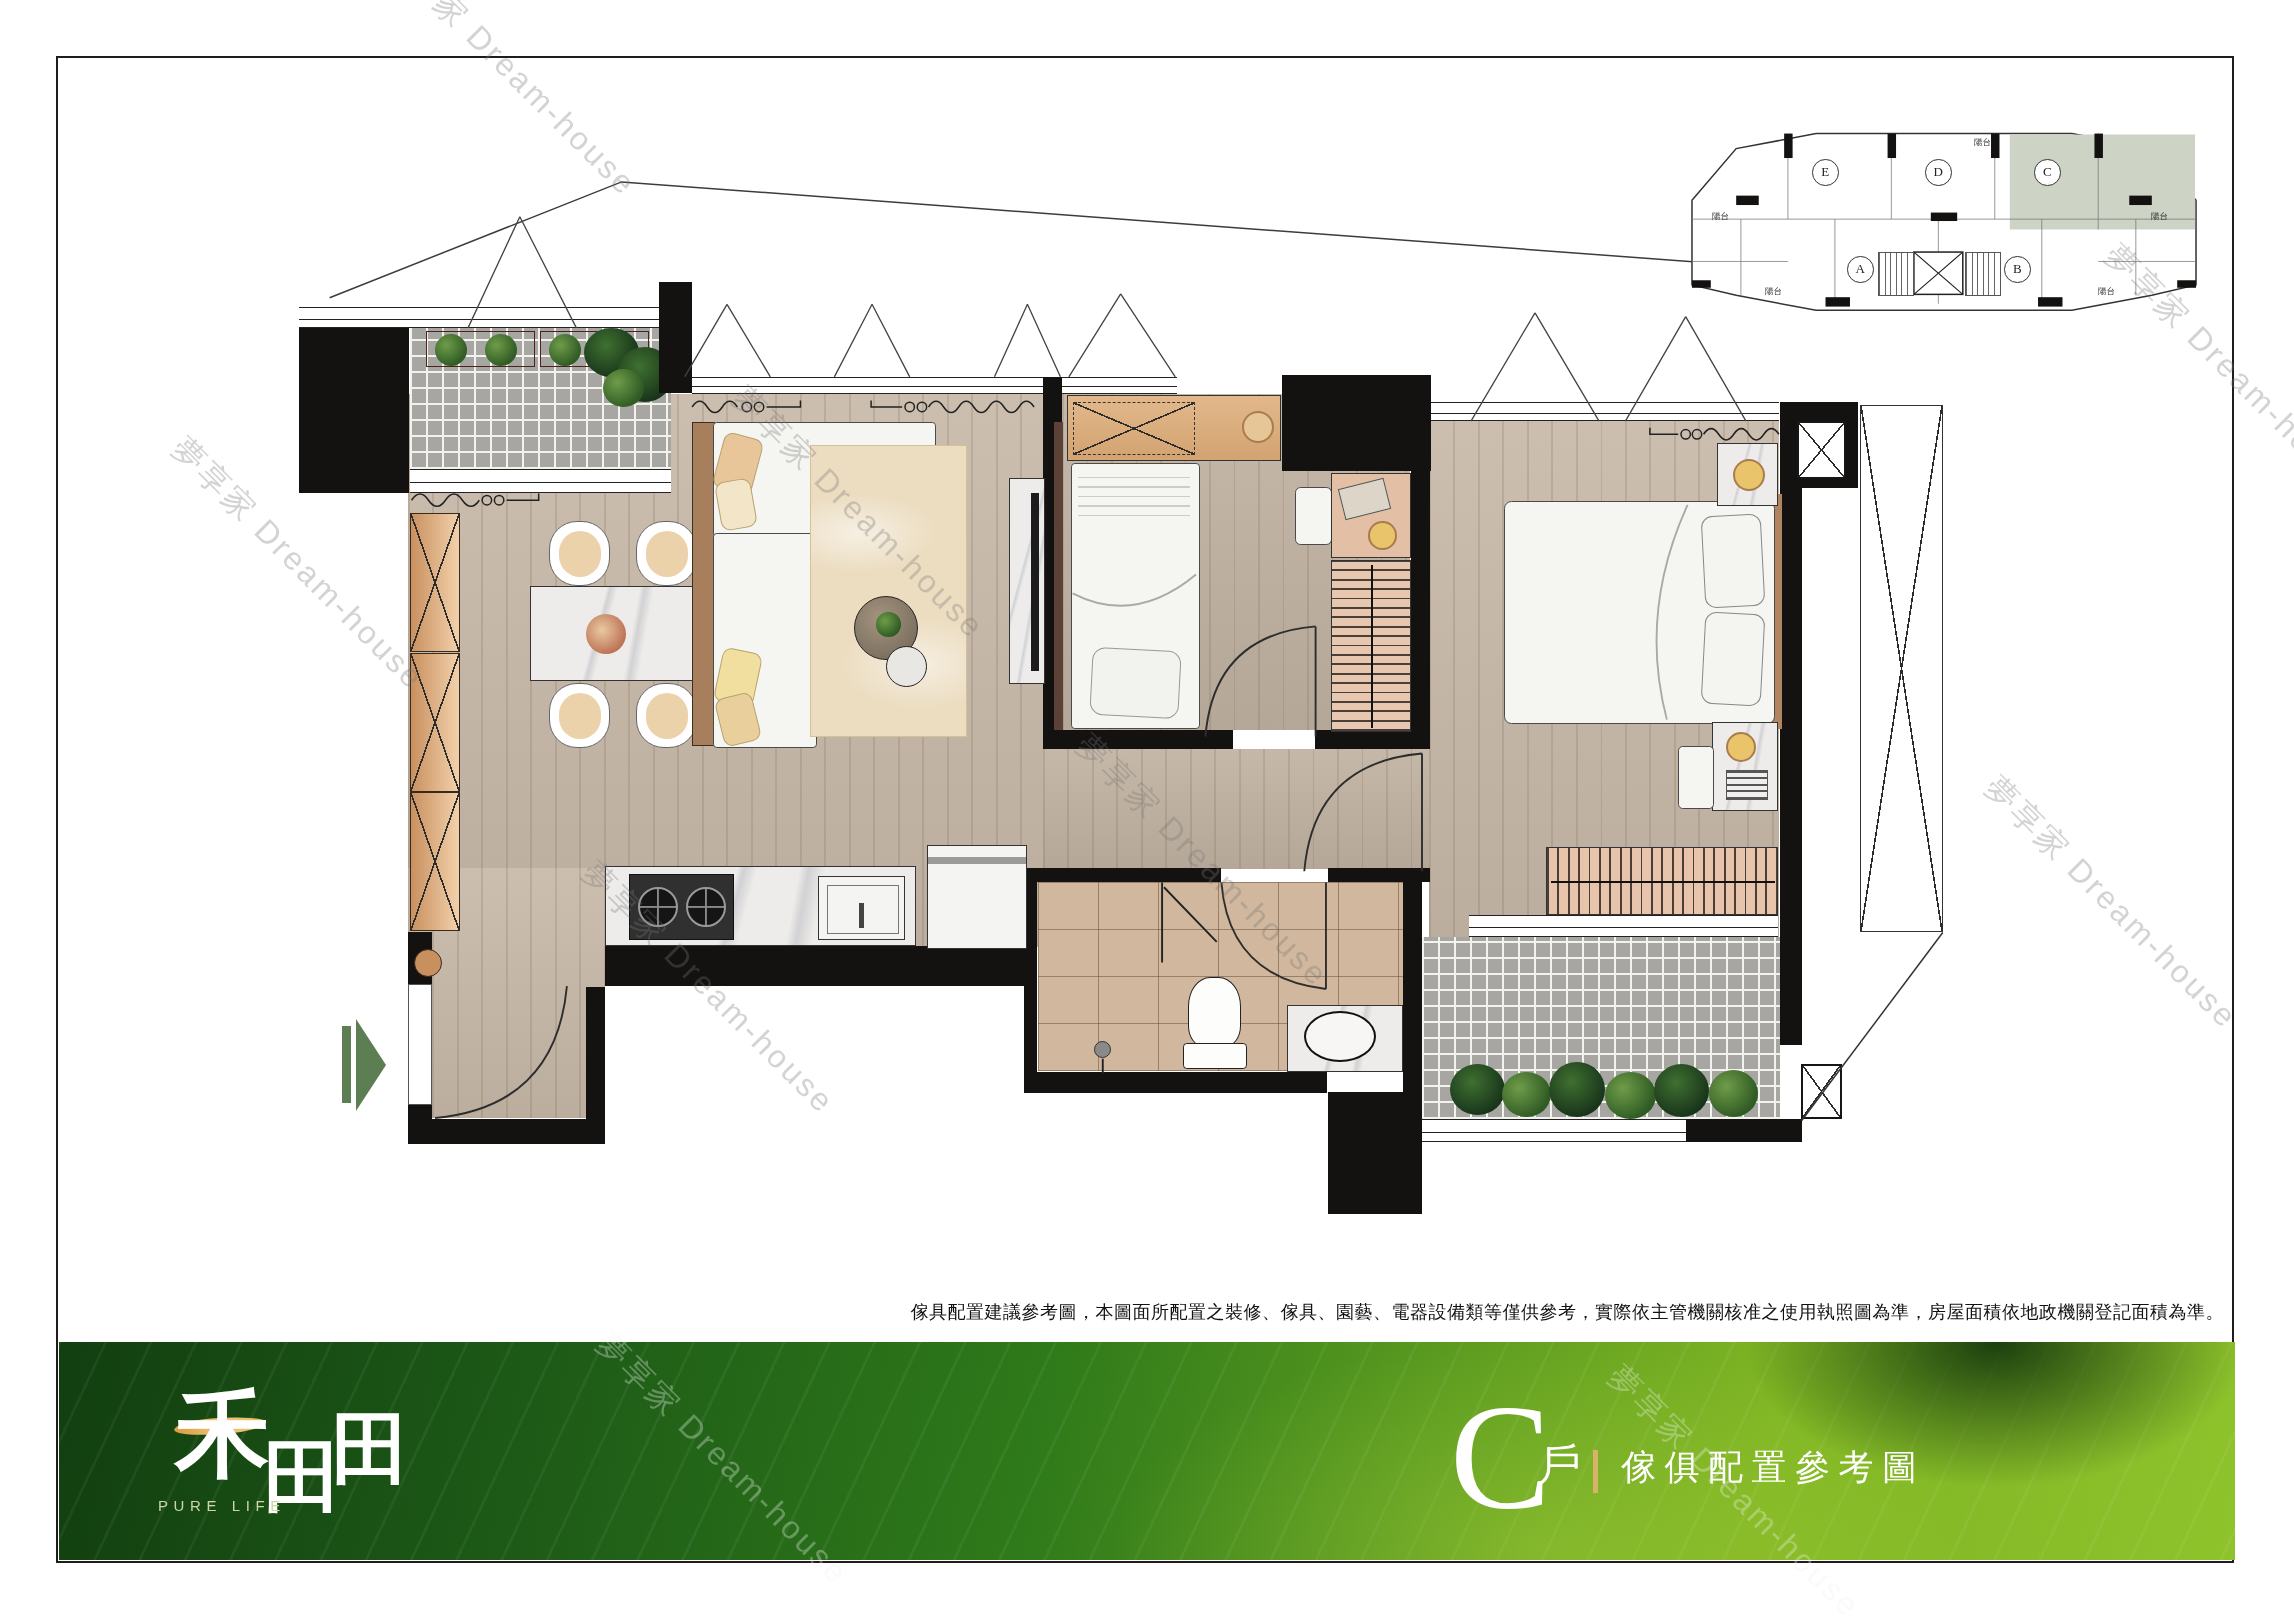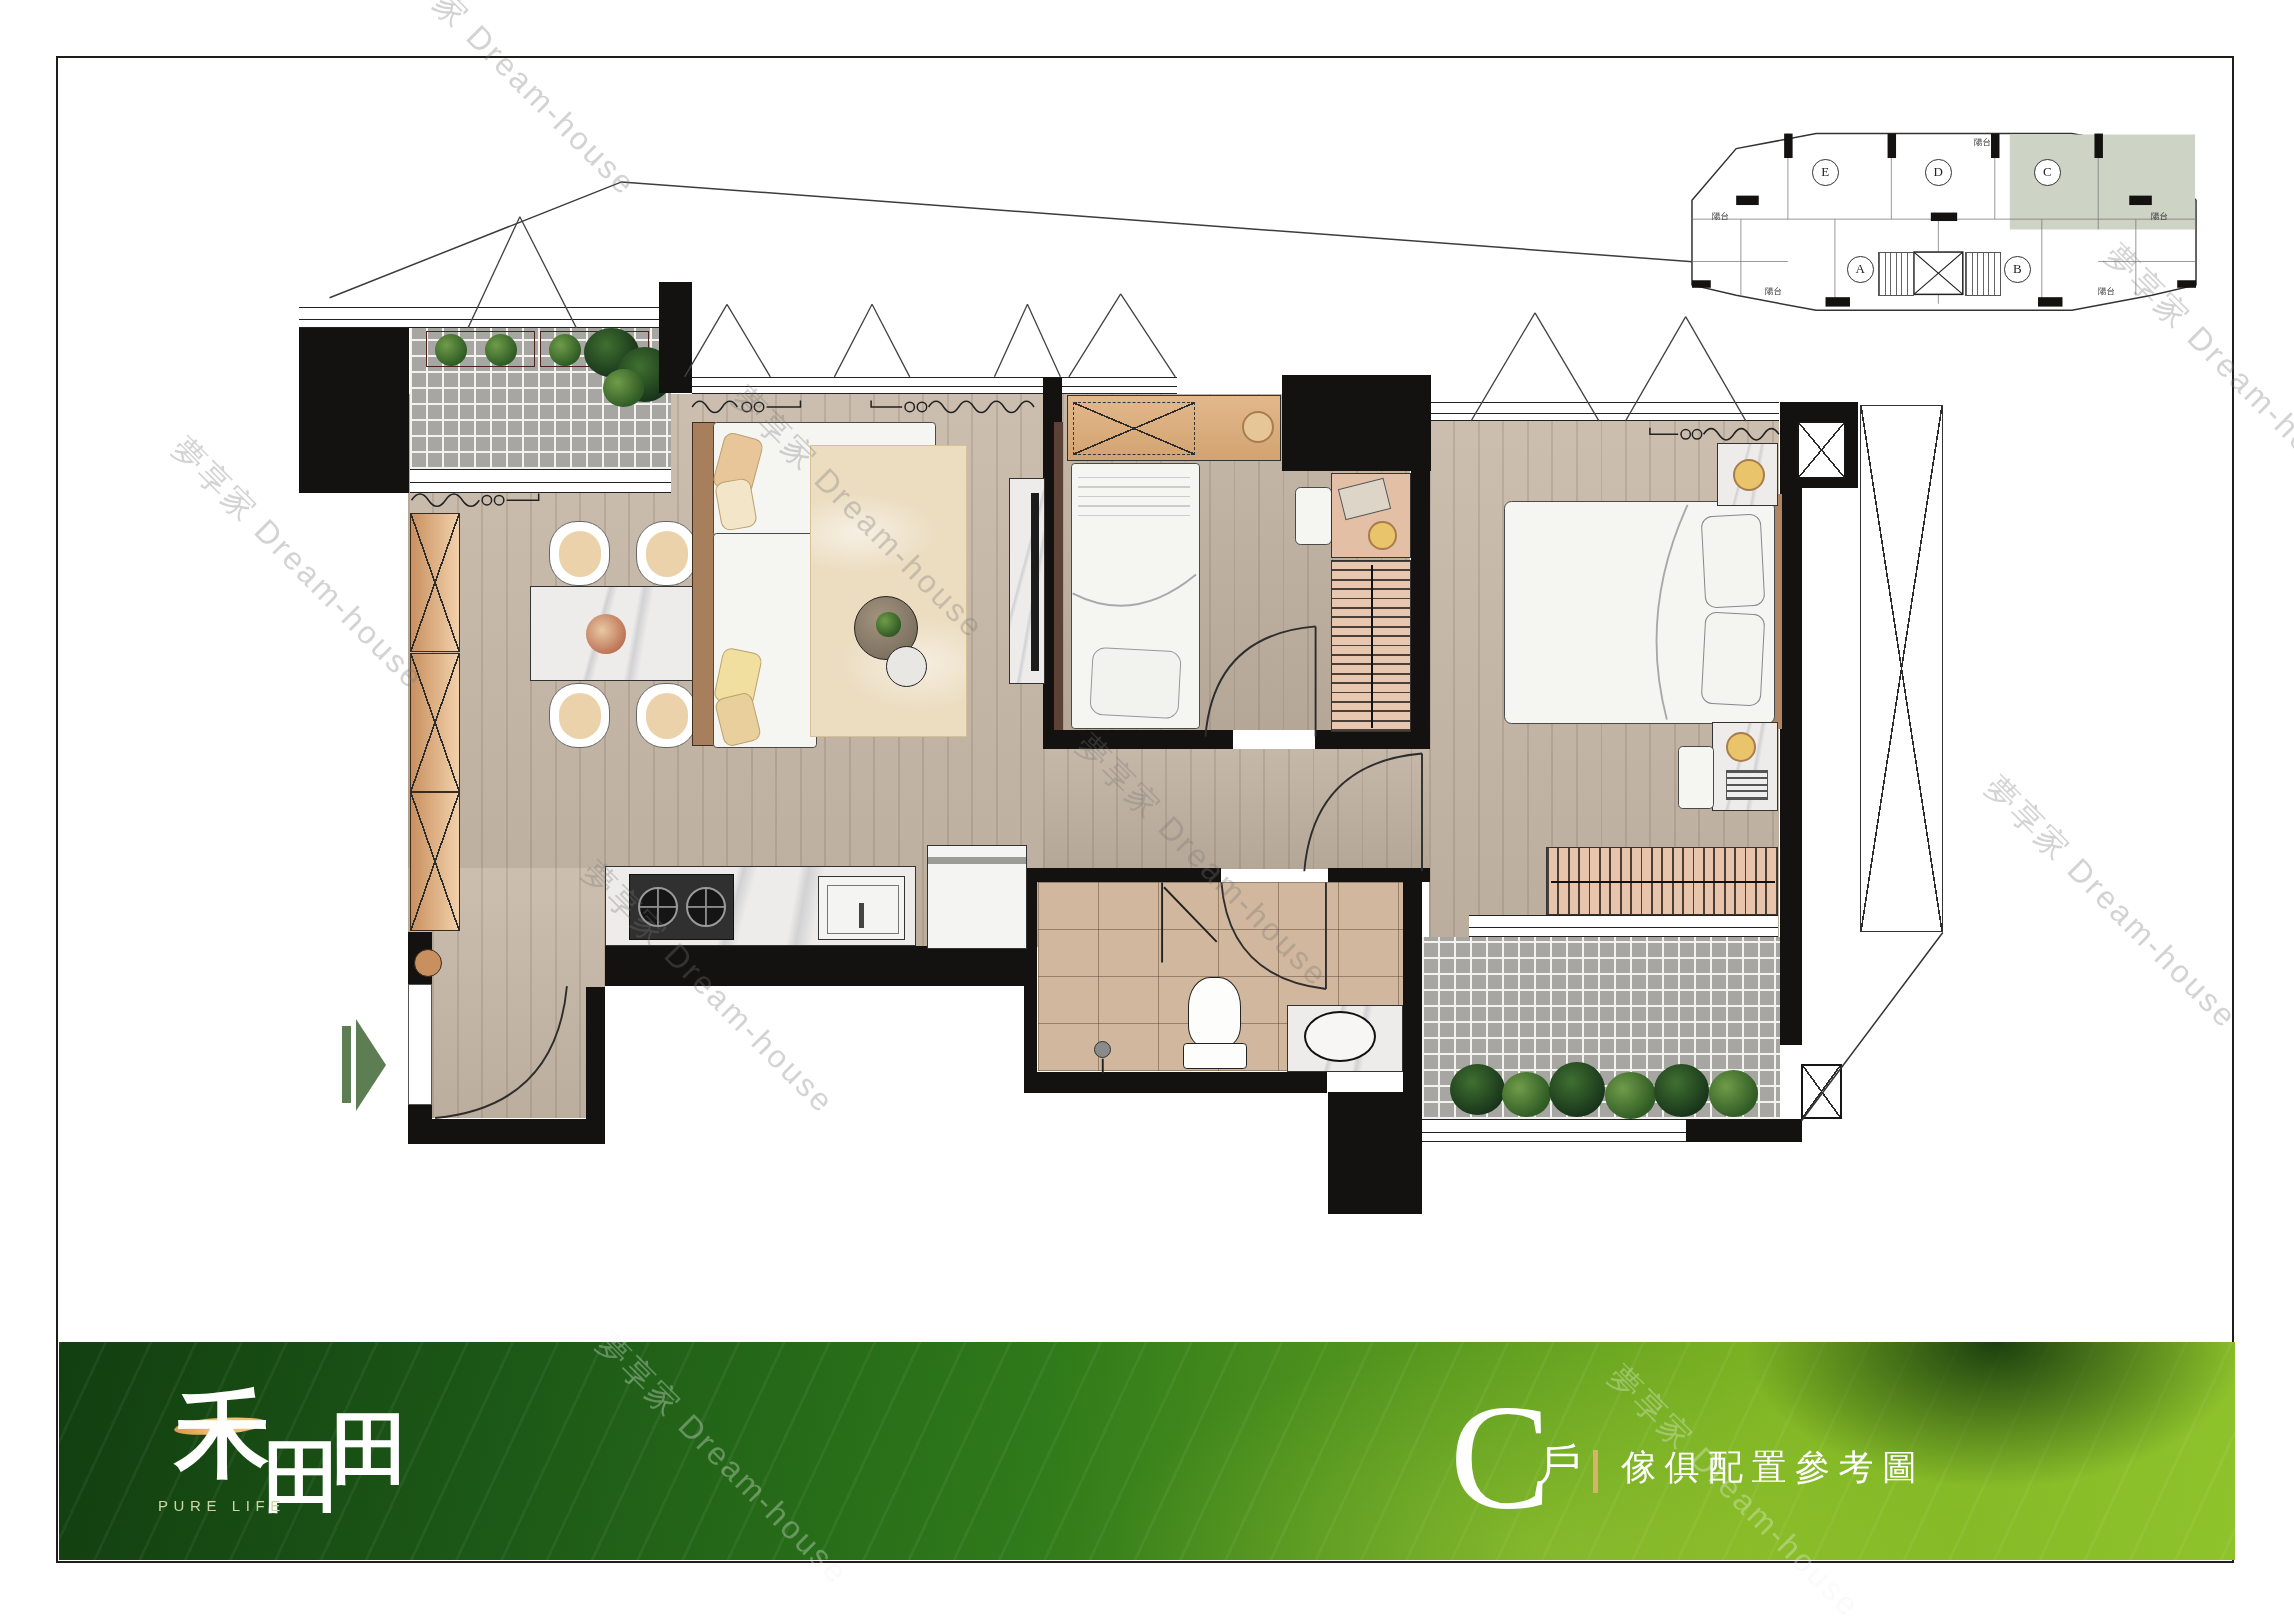--- a/index.html
+++ b/index.html
@@ -292,20 +292,21 @@
     <div class="kp-circle" style="left:350px;top:48px;">C</div>
     <div class="kp-circle" style="left:163px;top:145px;">A</div>
     <div class="kp-circle" style="left:320px;top:145px;">B</div>
     <span class="kp-balcony" style="left:28px;top:100px;">陽台</span>
     <span class="kp-balcony" style="left:290px;top:26px;">陽台</span>
     <span class="kp-balcony" style="left:467px;top:100px;">陽台</span>
     <span class="kp-balcony" style="left:81px;top:175px;">陽台</span>
     <span class="kp-balcony" style="left:414px;top:175px;">陽台</span>
   </div>
 
+  <div class="abs serif" style="right:71px;top:1300px;font-size:18px;letter-spacing:0.5px;color:#111;white-space:nowrap;">傢具配置建議參考圖，本圖面所配置之裝修、傢具、園藝、電器設備類等僅供參考，實際依主管機關核准之使用執照圖為準，房屋面積依地政機關登記面積為準。</div>
 
   <div class="abs" style="left:59px;top:1342px;width:2176px;height:218px;
               background:
               radial-gradient(405px 235px at 89% 0%, rgba(8,42,10,.85), transparent 62%),
               radial-gradient(612px 301px at 68% 95%, rgba(200,230,70,.30), transparent 70%),
               repeating-linear-gradient(115deg, rgba(255,255,255,.05) 0 2.8px, transparent 2.8px 41px),
               linear-gradient(100deg,#123f10 0%,#1d5a17 22%,#2f7a1a 45%,#58991f 62%,#7fb524 78%,#8fc32c 100%);">
   </div>
 
   <div class="abs" style="left:174px;top:1418px;width:92px;height:16px;background:linear-gradient(90deg,#d99d3f,#f2c87e 55%,#e9b65a);border-radius:45% 60% 50% 50% / 60% 50% 60% 50%;transform:rotate(-4deg);"></div>

